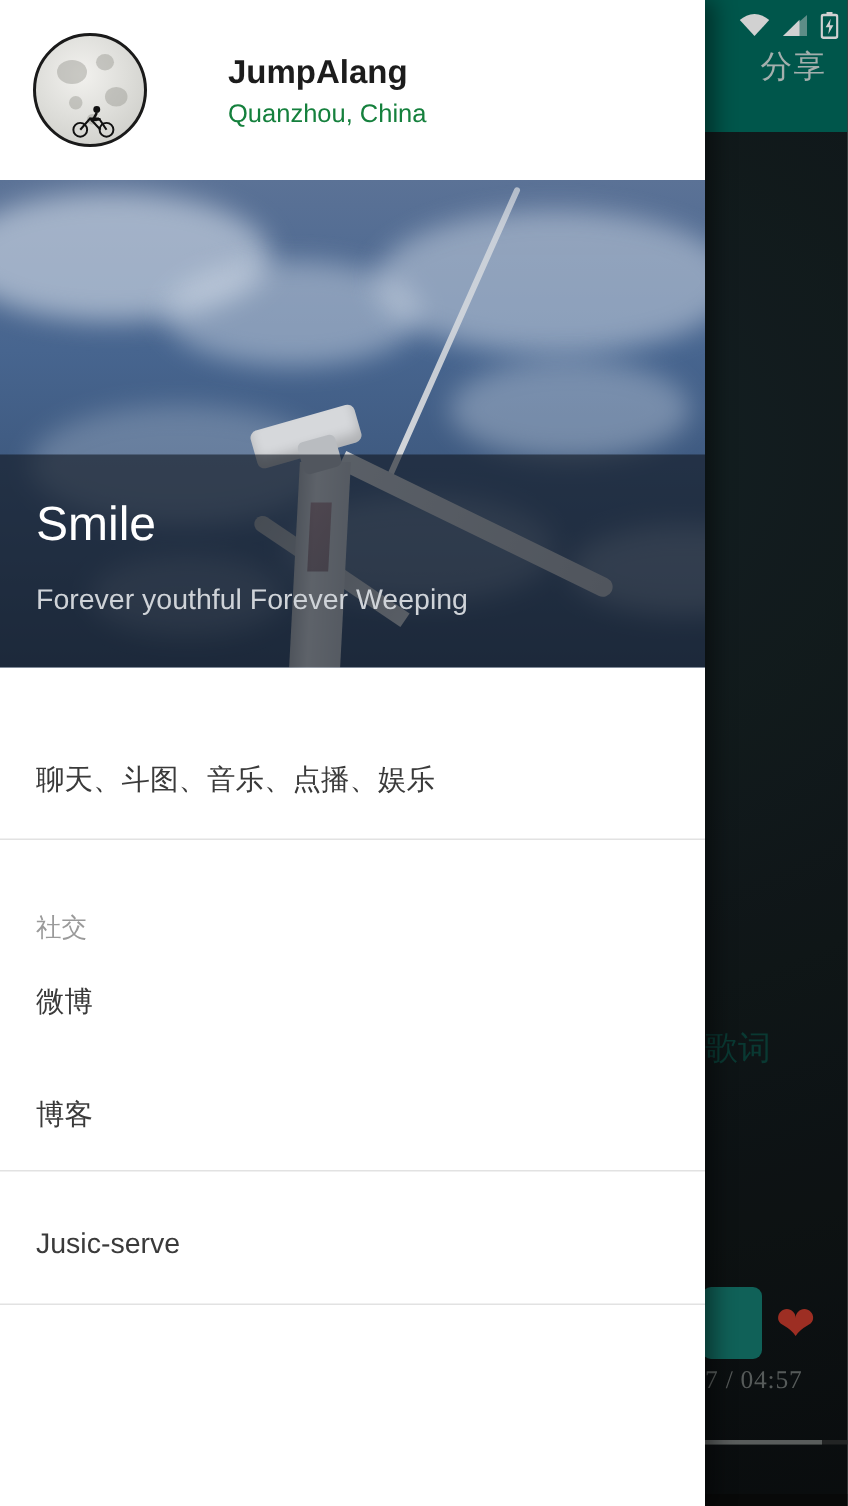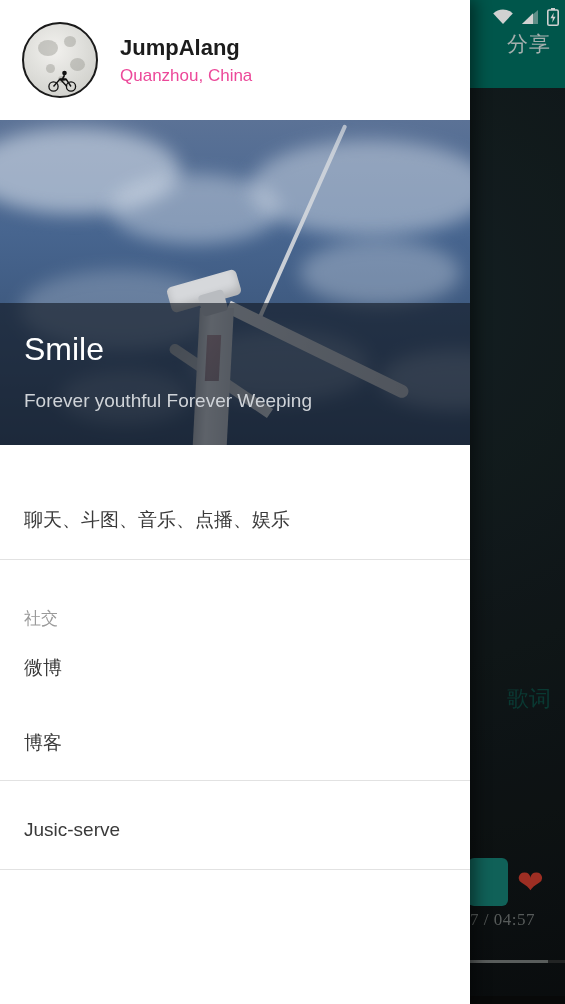--- a/index.html
+++ b/index.html
@@ -44,21 +44,21 @@
   }
   #album-sheen {
     position:absolute; left:-160px; top:150px;
     width:300px; height:420px;
     background:linear-gradient(120deg, rgba(255,255,255,0.045), rgba(255,255,255,0) 60%);
     transform:rotate(-12deg);
   }
 
   #bg-lyric {
     position:absolute; top:684px; left:470px;
-    font-size:22px; color:#0c4e45; white-space:nowrap; opacity:.85;margin-left:37px;
+    font-size:22px; color:#0c4e45; white-space:nowrap; opacity:.85;
   }
   #bg-action-btn {
     position:absolute; left:468px; top:858px;
     width:40px; height:48px; border-radius:6px;
     background:#14776c;
   }
   #bg-heart {
     position:absolute; left:517px; top:866px;
     font-size:32px; color:#c0392b; line-height:1;
   }
@@ -86,21 +86,21 @@
     position:absolute; left:0; top:0;
     width:470px; height:1004px;
     background:#ffffff;
     box-shadow:6px 0 14px rgba(0,0,0,0.45);
     overflow:hidden;
   }
 
   
   #drawer-header {
     height:120px; display:flex; align-items:center;
-    padding-left:22px; background:#fff;
+    padding-left:22px; background:#fff;gap:32px;
   }
   #avatar {
     width:76px; height:76px; border-radius:50%;
     border:2px solid #1a1a1a;
     background:radial-gradient(circle at 42% 36%, #f2f1ee 0%, #dededa 48%, #c8c8c3 100%);
     position:relative; overflow:hidden; flex:none;
   }
   .crater { position:absolute; border-radius:50%; background:rgba(150,150,145,.45); }
   .c1 { width:20px; height:16px; left:14px; top:16px; }
   .c2 { width:12px; height:11px; left:40px; top:12px; }
@@ -109,21 +109,21 @@
   .c5 { width:7px;  height:7px;  left:34px; top:52px; }
   #cyclist {
     position:absolute; left:24px; bottom:4px;
     width:30px; height:22px;
   }
   #header-text { margin-left:22px; }
   #header-name {
     font-size:22px; font-weight:bold; color:#1c1c1c; line-height:1.25;
   }
   #header-location {
-    font-size:17px; color:#ec4899; margin-top:3px; line-height:1.25;
+    font-size:17px; color:#15803d; margin-top:3px; line-height:1.25;
   }
 
   
   #banner {
     position:relative; width:470px; height:325px; overflow:hidden;
     background:linear-gradient(180deg,#5b7296 0%,#47658f 35%,#3b5579 70%,#2f4563 100%);
   }
   .cloud {
     position:absolute; border-radius:50%;
     background:rgba(226,233,242,0.55);

